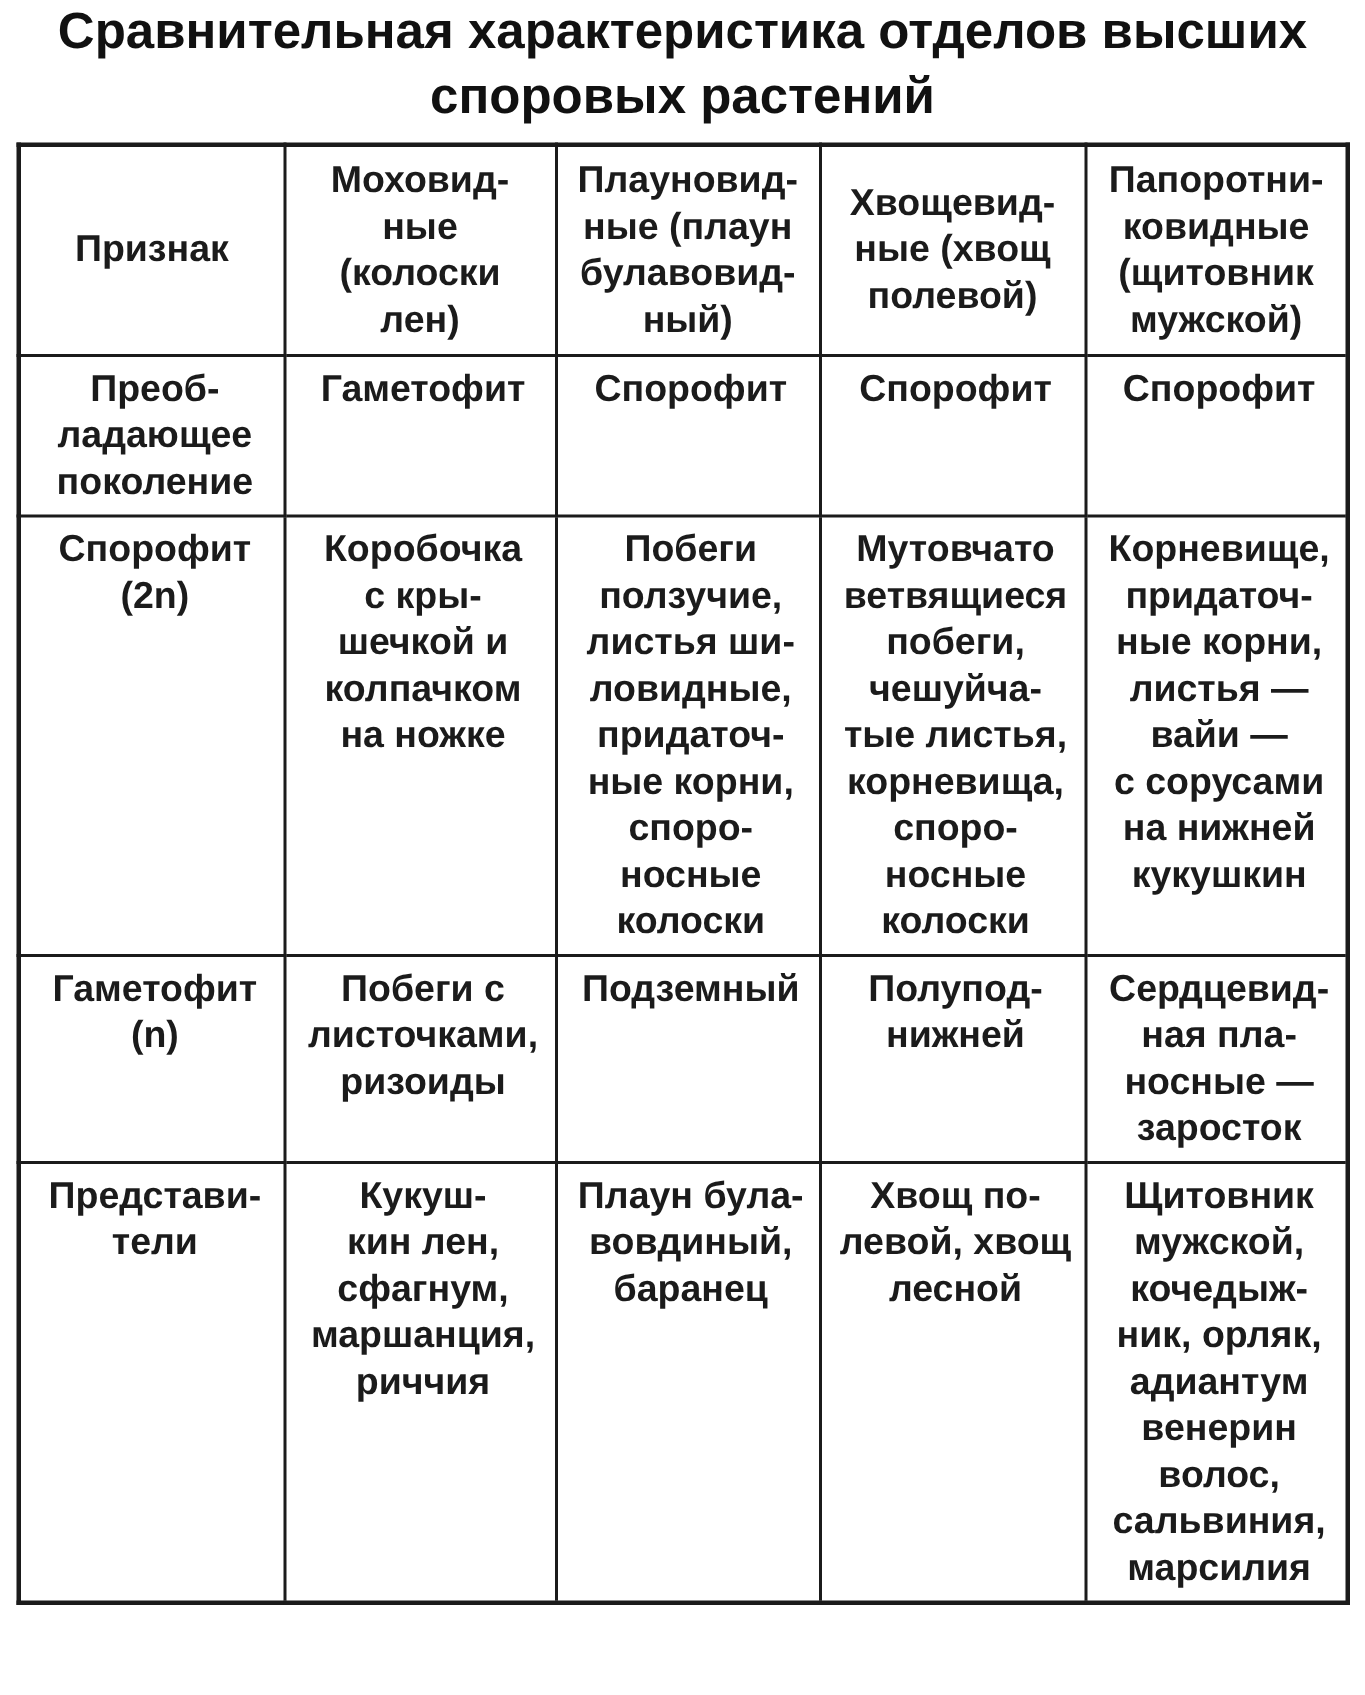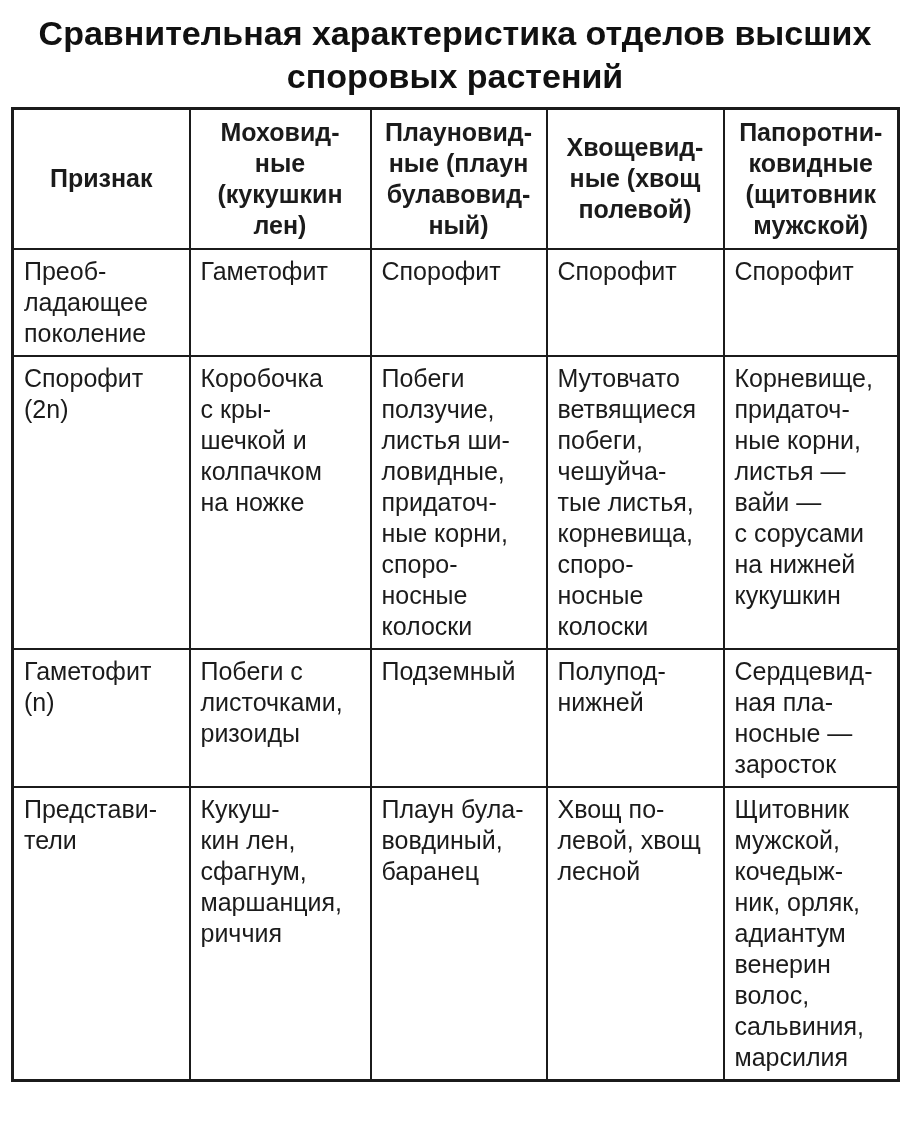--- a/index.html
+++ b/index.html
@@ -8,21 +8,21 @@
     background: #ffffff;
   }
   body {
     width: 910px;
     height: 1130px;
     font-family: "Liberation Sans", sans-serif;
     color: #1b1b1b;
     overflow: hidden;
   }
   .page-title {
-    padding-top: 12px;
+    padding-top: 0;
     width: 910px;
     text-align: center;
     font-size: 34px;
     line-height: 43px;
     font-weight: bold;
     color: #111111;
     white-space: pre-line;
   }
   table.cmp {
     border-collapse: collapse;
@@ -39,22 +39,22 @@
     overflow: hidden;
     box-sizing: border-box;
   }
   .cmp th {
     font-weight: bold;
     text-align: center;
     vertical-align: middle;
     padding: 4px 6px;
   }
   .cmp td {
-    font-weight: normal;
-    text-align: left;
+    font-weight: bold;
+    text-align: center;
     vertical-align: top;
     padding: 6px 6px 6px 10px;
   }
   tr.hdr    { height: 140px; }
   tr.row-1  { height: 102px; }
   tr.row-2  { height: 286px; }
   tr.row-3  { height: 134px; }
   tr.row-4  { height: 72px;  }
   tr.row-5  { height: 288px; }
 </style>
@@ -71,21 +71,21 @@
     <col style="width:176px">
     <col style="width:177px">
     <col style="width:175px">
   </colgroup>
 
   <tbody>
       <tr class="hdr">
     <th>Признак</th>
     <th>Моховид-
 ные
-(кукушкин
+(колоски
 лен)</th>
     <th>Плауновид-
 ные (плаун
 булавовид-
 ный)</th>
     <th>Хвощевид-
 ные (хвощ
 полевой)</th>
     <th>Папоротни-
 ковидные

